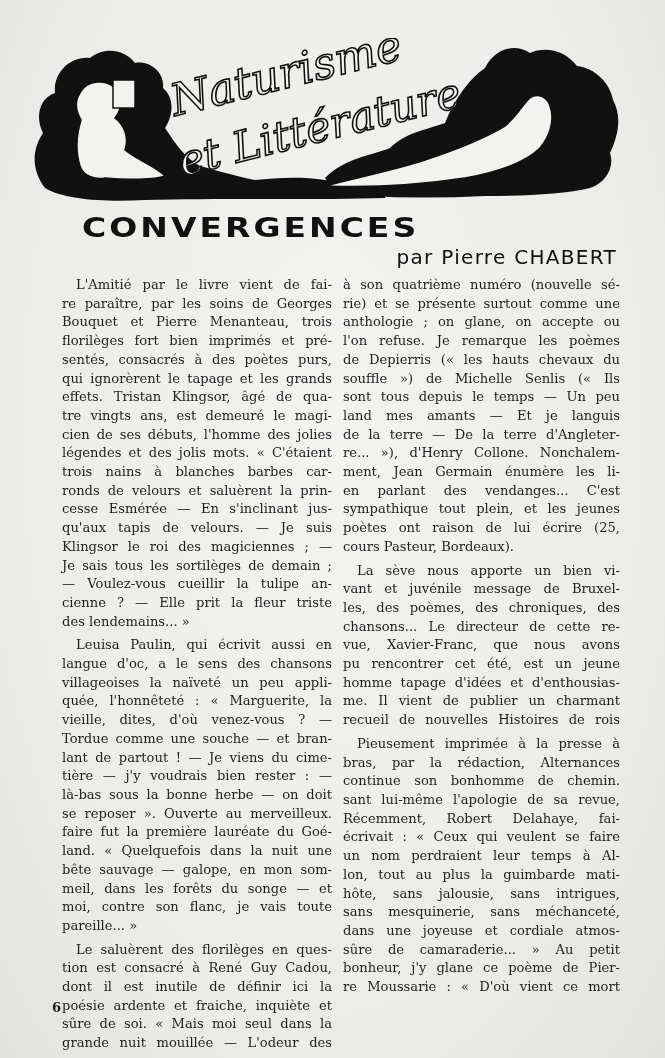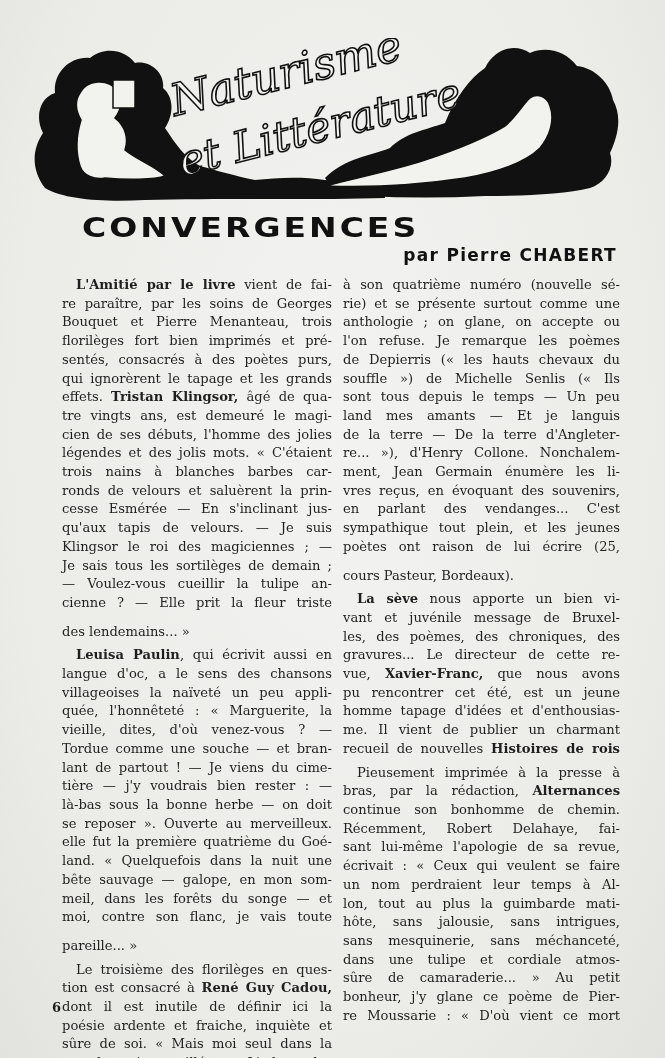--- a/index.html
+++ b/index.html
@@ -15,35 +15,35 @@
     .header-art { position: absolute; left: 25px; top: 38px; width: 620px; height: 165px; }
     .title {
       position: absolute; left: 82px; top: 213px; width: 480px;
       font-family: "DejaVu Sans", sans-serif; font-weight: bold;
       font-size: 33px; letter-spacing: 3px; color: #111;
       transform: scaleY(0.78); transform-origin: left top;
       line-height: 40px;
     }
     .byline {
       position: absolute; right: 48px; top: 245px;
-      font-family: "DejaVu Sans", sans-serif; font-weight: bold;
-      font-size: 17px; letter-spacing: 1.3px; color: #111;
+      font-family: "DejaVu Sans", sans-serif; font-weight: normal;
+      font-size: 20px; letter-spacing: 1.3px; color: #111;
     }
     .col {
       position: absolute; top: 276px;
       font-size: 13.1px; line-height: 18.7px;
       text-align: justify; color: #1f1f1f;
     }
     .col.left { left: 62px; width: 270px; }
     .col.right { left: 343px; width: 277px; }
     .col p { margin: 0; text-indent: 0; }
     .col p.gap { margin-top: 5px; }
-    .col b { font-weight: bold; }
+    .col b { font-weight: normal; }
     .line { display: block; text-align: justify; text-align-last: justify; white-space: nowrap; overflow: visible; }
-    .line.last { text-align-last: left; margin-top: 10px; }
+    .line.last { text-align-last: left; }
     .page-num {
       position: absolute; left: 52px; top: 1000px;
       font-family: "DejaVu Serif", serif; font-weight: bold; font-size: 13px;
     }
   </style>
 </head>
 <body>
 
 <div class="page">
 
@@ -91,78 +91,77 @@
         <span class="line" style="padding-left: 14px;"><b>Leuisa Paulin</b>, qui écrivit aussi en</span>
         <span class="line">langue d'oc, a le sens des chansons</span>
         <span class="line">villageoises la naïveté un peu appli-</span>
         <span class="line">quée, l'honnêteté : « Marguerite, la</span>
         <span class="line">vieille, dites, d'où venez-vous ? —</span>
         <span class="line">Tordue comme une souche — et bran-</span>
         <span class="line">lant de partout ! — Je viens du cime-</span>
         <span class="line">tière — j'y voudrais bien rester : —</span>
         <span class="line">là-bas sous la bonne herbe — on doit</span>
         <span class="line">se reposer ». Ouverte au merveilleux.</span>
-        <span class="line">elle fut la première quatrième du Goé-</span>
+        <span class="line">faire fut la première lauréate du Goé-</span>
         <span class="line">land. « Quelquefois dans la nuit une</span>
         <span class="line">bête sauvage — galope, en mon som-</span>
         <span class="line">meil, dans les forêts du songe — et</span>
         <span class="line">moi, contre son flanc, je vais toute</span>
         <span class="line last">pareille... »</span>
       </p>
       <p class="gap">
-        <span class="line" style="padding-left: 14px;">Le troisième des florilèges en ques-</span>
+        <span class="line" style="padding-left: 14px;">Le saluèrent des florilèges en ques-</span>
         <span class="line">tion est consacré à <b>René Guy Cadou,</b></span>
         <span class="line">dont il est inutile de définir ici la</span>
         <span class="line">poésie ardente et fraiche, inquiète et</span>
         <span class="line">sûre de soi. « Mais moi seul dans la</span>
         <span class="line">grande nuit mouillée — L'odeur des</span>
       </p>
     </div>
   <div class="col right" id="col-right">
       <p>
         <span class="line">à son quatrième numéro (nouvelle sé-</span>
         <span class="line">rie) et se présente surtout comme une</span>
         <span class="line">anthologie ; on glane, on accepte ou</span>
         <span class="line">l'on refuse. Je remarque les poèmes</span>
         <span class="line">de Depierris (« les hauts chevaux du</span>
         <span class="line">souffle ») de Michelle Senlis (« Ils</span>
         <span class="line">sont tous depuis le temps — Un peu</span>
         <span class="line">land mes amants — Et je languis</span>
         <span class="line">de la terre — De la terre d'Angleter-</span>
         <span class="line">re... »), d'Henry Collone. Nonchalem-</span>
         <span class="line">ment, Jean Germain énumère les li-</span>
-        <span class="line">vres reçus, en évoquant des souvenirs,</span>
         <span class="line">en parlant des vendanges... C'est</span>
         <span class="line">sympathique tout plein, et les jeunes</span>
         <span class="line">poètes ont raison de lui écrire (25,</span>
         <span class="line last">cours Pasteur, Bordeaux).</span>
       </p>
       <p class="gap">
         <span class="line" style="padding-left: 14px;"><b>La sève</b> nous apporte un bien vi-</span>
         <span class="line">vant et juvénile message de Bruxel-</span>
         <span class="line">les, des poèmes, des chroniques, des</span>
-        <span class="line">gravures... Le directeur de cette re-</span>
+        <span class="line">chansons... Le directeur de cette re-</span>
         <span class="line">vue, <b>Xavier-Franc,</b> que nous avons</span>
         <span class="line">pu rencontrer cet été, est un jeune</span>
         <span class="line">homme tapage d'idées et d'enthousias-</span>
         <span class="line">me. Il vient de publier un charmant</span>
         <span class="line">recueil de nouvelles <b>Histoires de rois</b></span>
       </p>
       <p class="gap">
         <span class="line" style="padding-left: 14px;">Pieusement imprimée à la presse à</span>
         <span class="line">bras, par la rédaction, <b>Alternances</b></span>
         <span class="line">continue son bonhomme de chemin.</span>
+        <span class="line">sant lui-même l'apologie de sa revue,</span>
         <span class="line">Récemment, Robert Delahaye, fai-</span>
-        <span class="line">sant lui-même l'apologie de sa revue,</span>
         <span class="line">écrivait : « Ceux qui veulent se faire</span>
         <span class="line">un nom perdraient leur temps à Al-</span>
         <span class="line">lon, tout au plus la guimbarde mati-</span>
         <span class="line">hôte, sans jalousie, sans intrigues,</span>
         <span class="line">sans mesquinerie, sans méchanceté,</span>
-        <span class="line">dans une tulipe et cordiale atmos-</span>
+        <span class="line">dans une joyeuse et cordiale atmos-</span>
         <span class="line">sûre de camaraderie... » Au petit</span>
         <span class="line">bonheur, j'y glane ce poème de Pier-</span>
         <span class="line">re Moussarie : « D'où vient ce mort</span>
       </p>
     </div>
 
   <div class="page-num">6</div>
 </div>
 
 </body></html>

